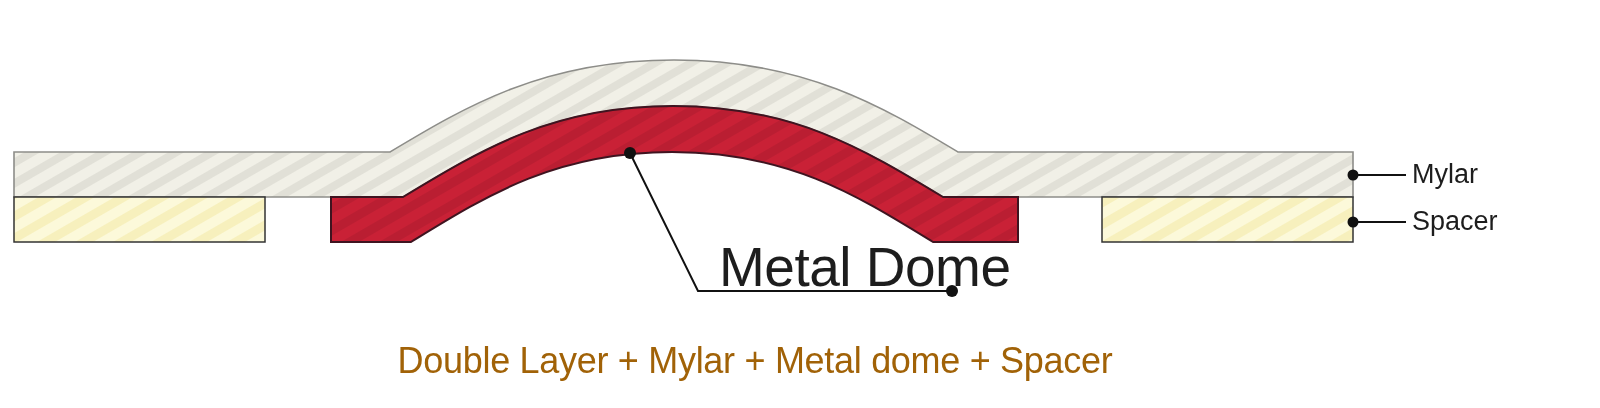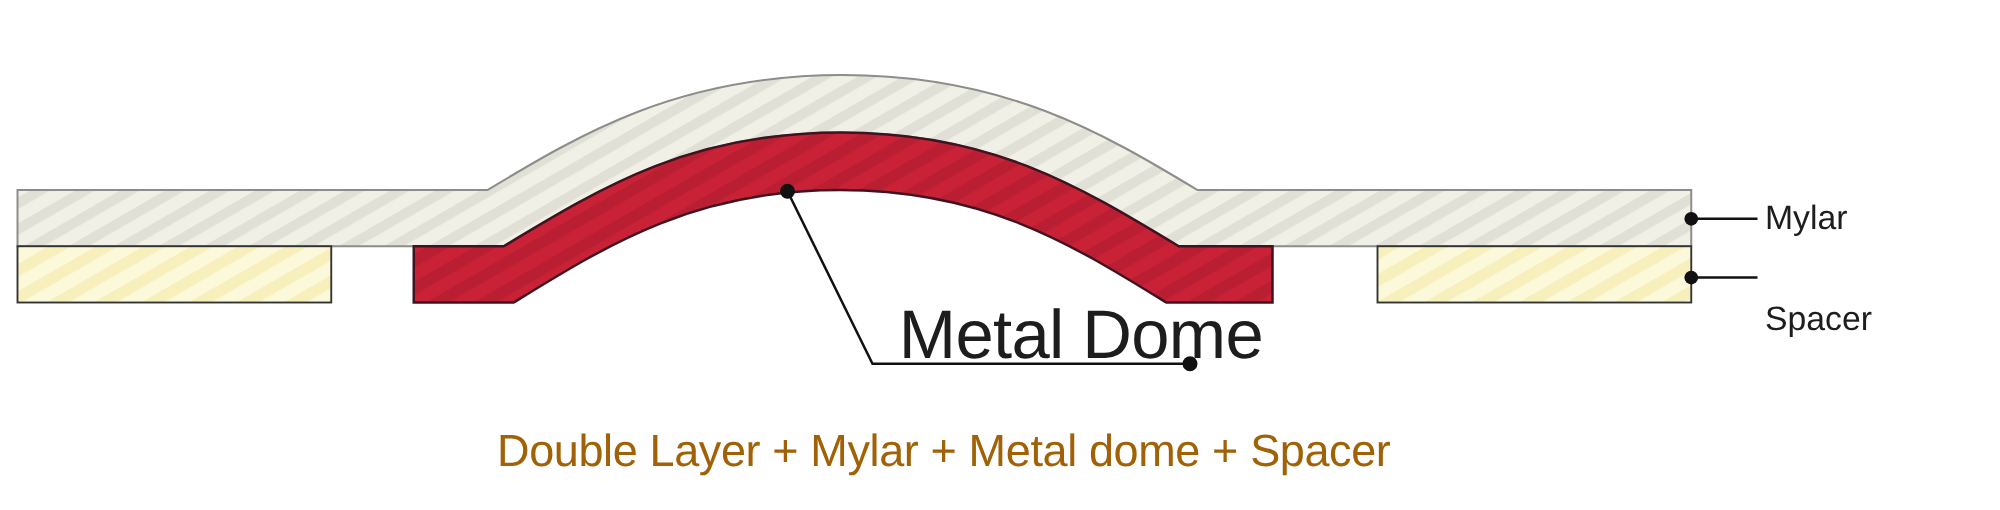--- a/index.html
+++ b/index.html
@@ -6,21 +6,21 @@
   .stage{
     position:relative;width:1600px;height:408px;background:#ffffff;overflow:hidden;
     font-family:"Liberation Sans","DejaVu Sans",sans-serif;
   }
   .stage svg{position:absolute;left:0;top:0;}
   .lbl{
     position:absolute;color:#1d1d1d;white-space:nowrap;
     font-size:27px;line-height:27px;
   }
   .lbl.mylar{left:1412px;top:161px;}
-  .lbl.spacer{left:1412px;top:208px;margin-top:34px;}
+  .lbl.spacer{left:1412px;top:208px;}
   .lbl.dome{left:719px;top:246px;font-size:55px;line-height:43px;letter-spacing:-0.5px;}
   .caption{
     position:absolute;left:755px;top:341px;transform:translateX(-50%);
     color:#a16207;font-size:36px;line-height:40px;letter-spacing:-0.3px;white-space:nowrap;
   }
 </style>
 </head>
 <body>
 
 <div class="stage">

